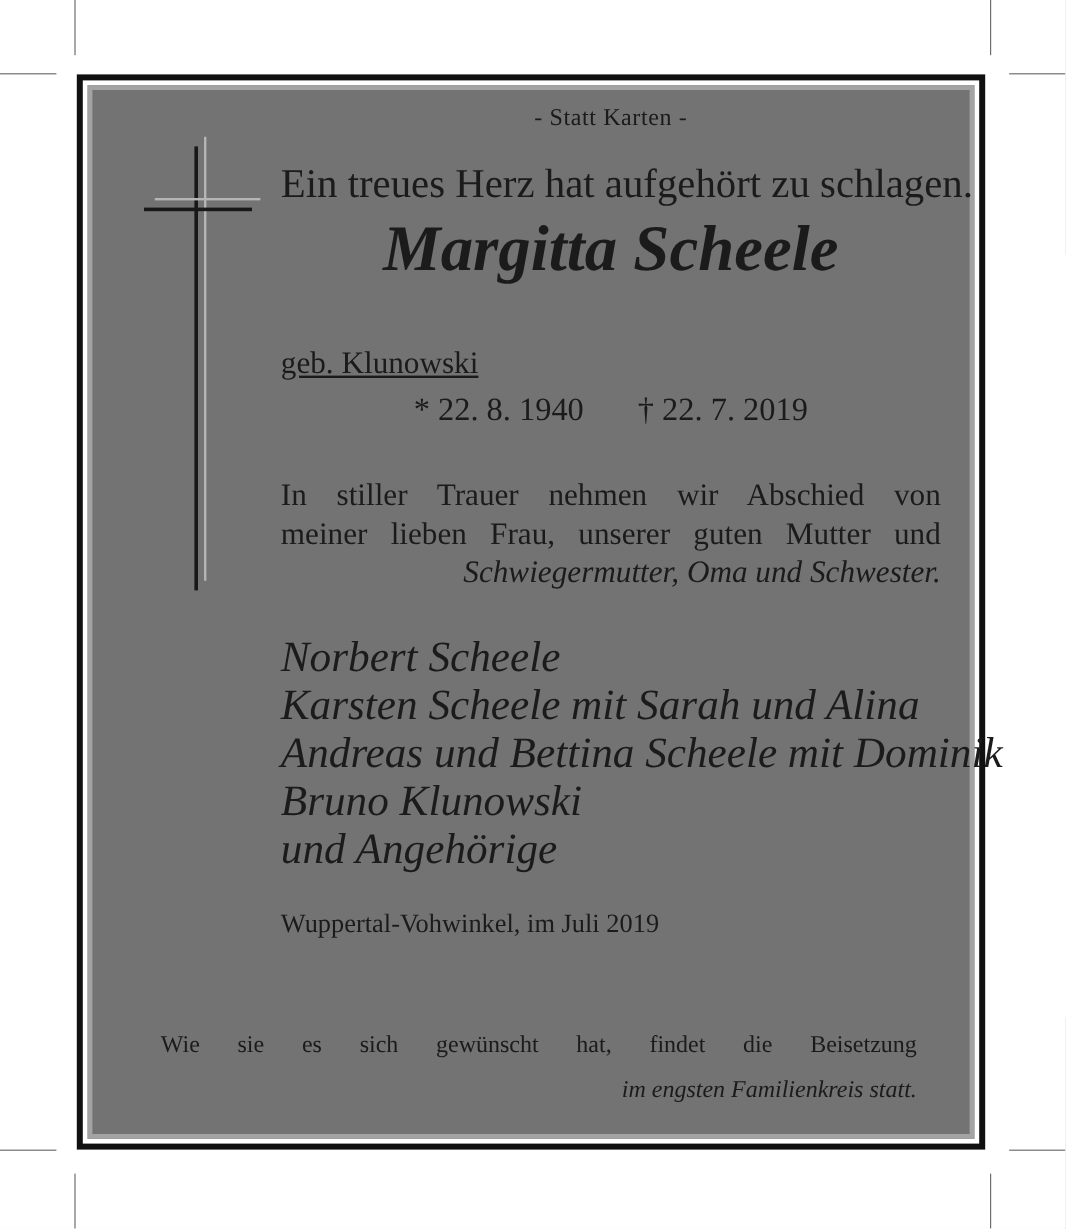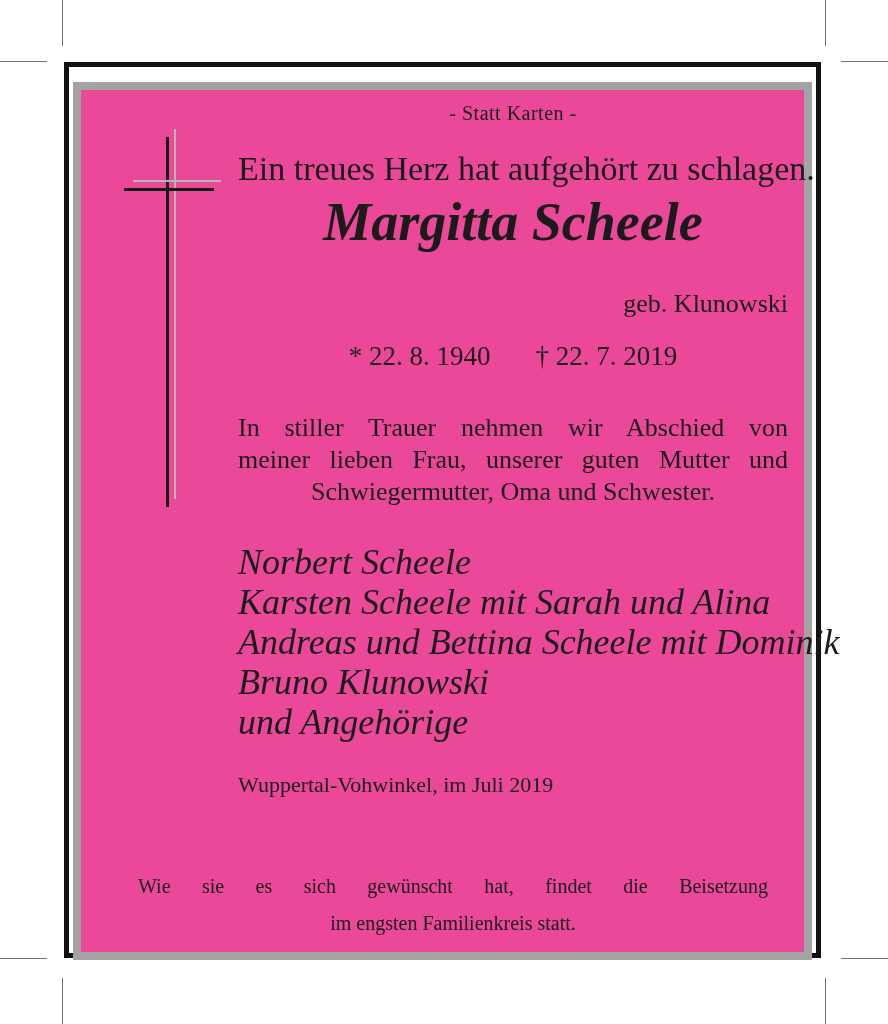--- a/index.html
+++ b/index.html
@@ -34,23 +34,22 @@
     box-sizing: border-box;
     border: 5px solid #101010;
     padding: 4px;
     background: #ffffff;
   }
   .frame-inner {
     position: relative;
     width: 100%;
     height: 100%;
     box-sizing: border-box;
-    border: 8px solid #a3a3a3;
-    background: #ec4899;
-    margin-top: 11px;
+    border: 4px solid #a3a3a3;
+    background: #737373;
   }
 
   
   .cross-part { position: absolute; }
   .cross-gv { left: 93px; top: 39px; width: 2px;  height: 370px; background: #b5b5b5; }
   .cross-bv { left: 85px; top: 47px; width: 3px;  height: 370px; background: #181818; }
   .cross-gh { left: 52px; top: 90px; width: 88px; height: 2px;   background: #b5b5b5; }
   .cross-bh { left: 43px; top: 98px; width: 90px; height: 3px;   background: #181818; }
 
   
@@ -59,26 +58,26 @@
     left: 157px;
     top: 0;
     width: 550px;
     height: 100%;
   }
   .col > div, .col > h1 { position: absolute; width: 100%; margin: 0; }
 
   .pre-title   { top: 12px;  font-size: 20px; text-align: center; letter-spacing: .5px; }
   .motto       { top: 60px;  font-size: 34px; text-align: center; white-space: nowrap; }
   .name        { top: 101px; font-size: 54px; font-style: italic; font-weight: bold; text-align: center; white-space: nowrap; }
-  .maiden      { top: 199px; font-size: 26px; text-align: right; }
+  .maiden      { top: 213px; font-size: 26px; text-align: left; text-decoration: underline; }
   .dates       { top: 251px; font-size: 27px; display: flex; justify-content: center; gap: 45px; white-space: nowrap; }
 
   .tribute     { top: 322px; font-size: 26px; line-height: 32px; }
   .jline       { text-align: justify; text-align-last: justify; }
-  .nline       { text-align: center; }
+  .nline       { text-align: right; font-style: italic; }
 
   .mourners    { top: 452px; font-size: 36px; line-height: 40px; font-style: italic; }
   .mourners div { white-space: nowrap; }
 
   .place-date  { top: 682px; font-size: 22px; white-space: nowrap; }
 
   .closing {
     position: absolute;
     left: 57px;
     top: 778px;

